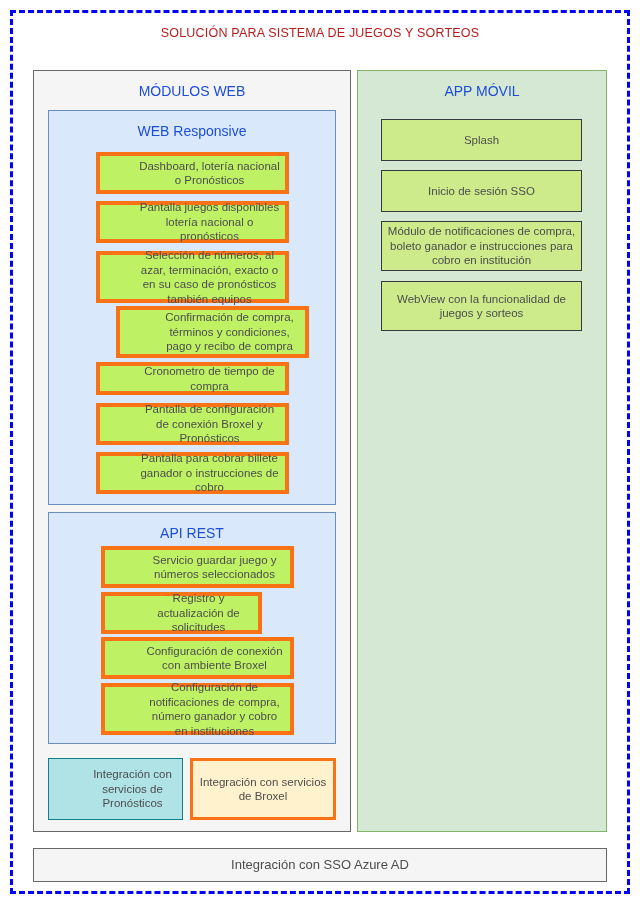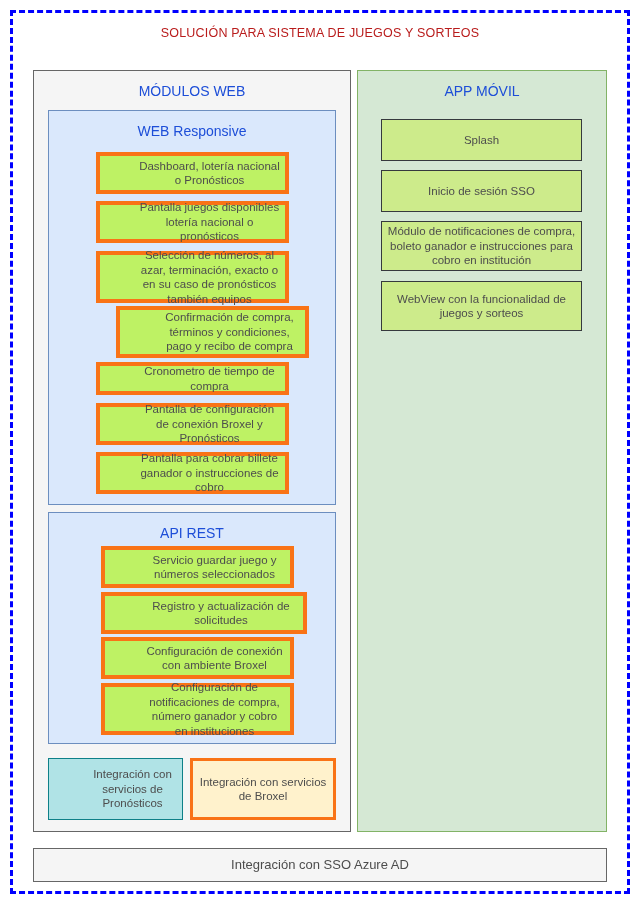--- a/index.html
+++ b/index.html
@@ -131,21 +131,21 @@
   <div class="box leaf-blue" style="left:96px; top:251px; width:193px; height:52px;">Selección de números, al azar, terminación, exacto o en su caso de pronósticos también equipos</div>
   <div class="box leaf-blue" style="left:96px; top:306px; width:193px; height:52px;margin-left:20px;">Confirmación de compra, términos y condiciones, pago y recibo de compra</div>
   <div class="box leaf-blue" style="left:96px; top:362px; width:193px; height:33px;">Cronometro de tiempo de compra</div>
   <div class="box leaf-blue" style="left:96px; top:403px; width:193px; height:42px;">Pantalla de configuración de conexión Broxel y Pronósticos</div>
   <div class="box leaf-blue" style="left:96px; top:452px; width:193px; height:42px;">Pantalla para cobrar billete ganador o instrucciones de cobro</div>
 
   <div class="box group-blue" style="left:48px; top:512px; width:288px; height:232px; display:block;"></div>
   <div class="box-title" style="left:48px; top:525px; width:288px;">API REST</div>
 
   <div class="box leaf-blue" style="left:101px; top:546px; width:193px; height:42px;">Servicio guardar juego y números seleccionados</div>
-  <div class="box leaf-blue" style="left:101px; top:592px; width:206px; height:42px;">Registro y actualización de solicitudes</div>
+  <div class="box leaf-blue" style="left:101px; top:592px; width:161px; height:42px;">Registro y actualización de solicitudes</div>
   <div class="box leaf-blue" style="left:101px; top:637px; width:193px; height:42px;">Configuración de conexión con ambiente Broxel</div>
   <div class="box leaf-blue" style="left:101px; top:683px; width:193px; height:52px;">Configuración de notificaciones de compra, número ganador y cobro en instituciones</div>
 
   <div class="box leaf-teal" style="left:48px; top:758px; width:135px; height:62px;">Integración con servicios de Pronósticos</div>
   <div class="box leaf-cream" style="left:190px; top:758px; width:146px; height:62px;">Integración con servicios de Broxel</div>
 
   <div class="box panel-mobile" style="left:357px; top:70px; width:250px; height:762px; display:block;"></div>
   <div class="box-title" style="left:357px; top:83px; width:250px;">APP MÓVIL</div>
 
   <div class="box leaf-green" style="left:381px; top:119px; width:201px; height:42px;">Splash</div>

